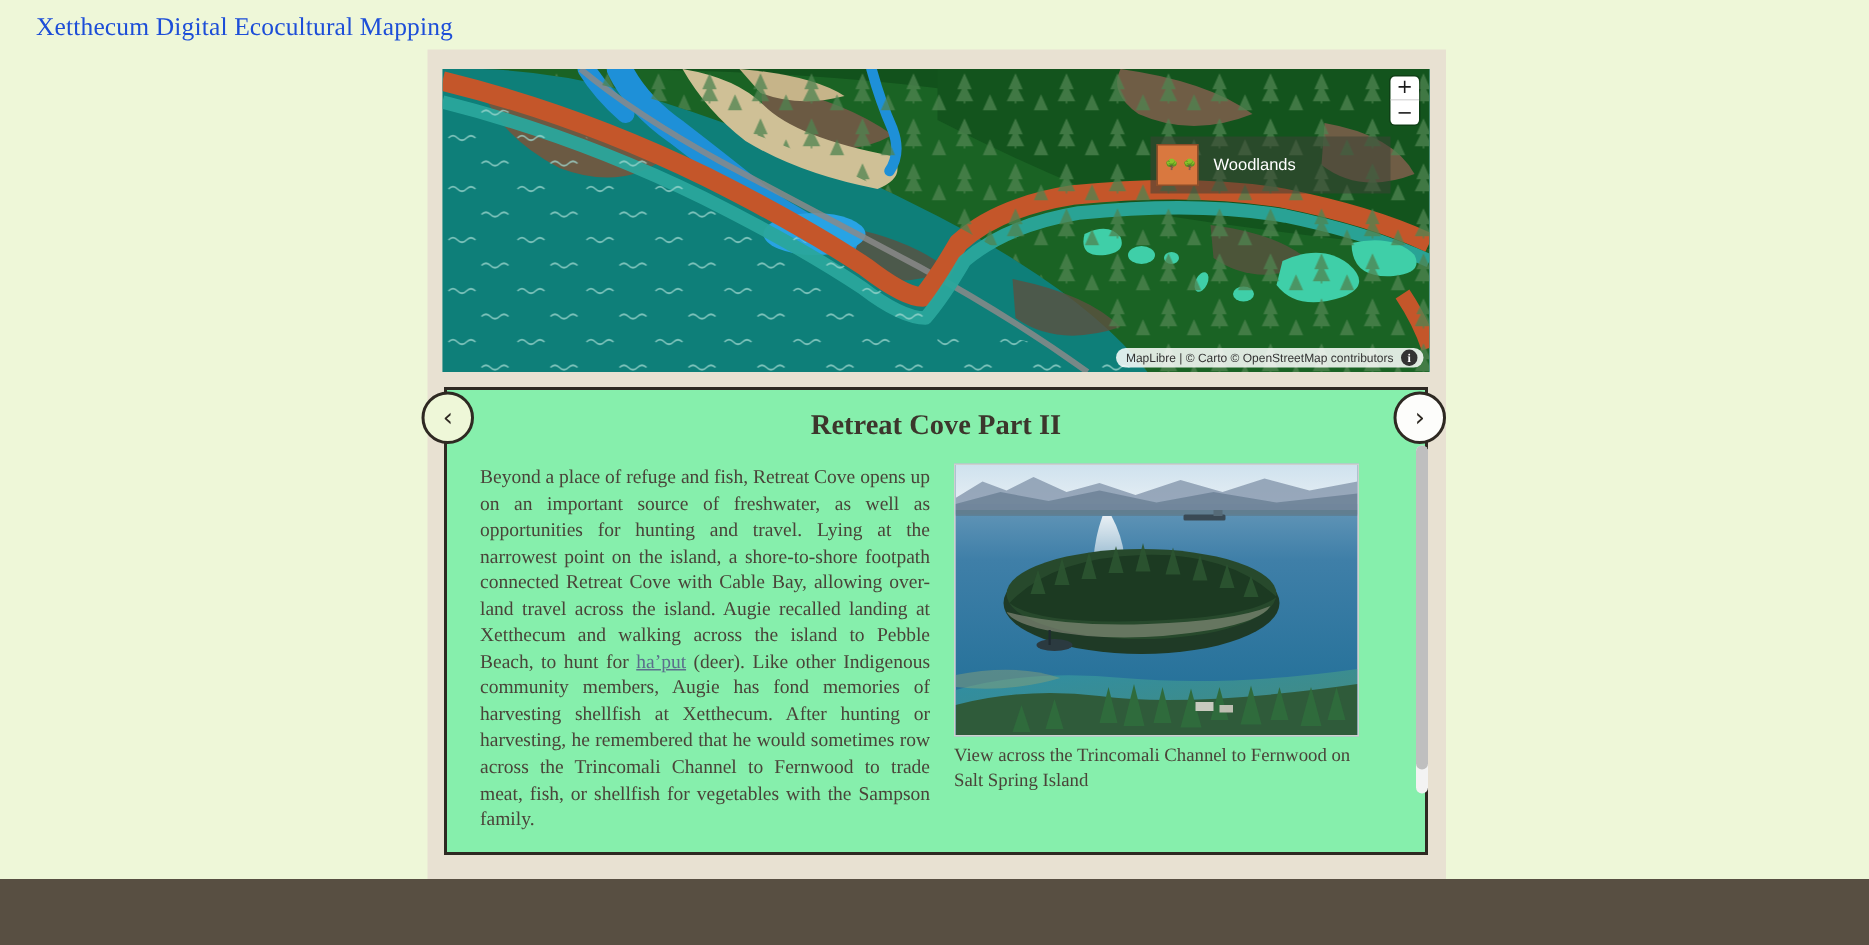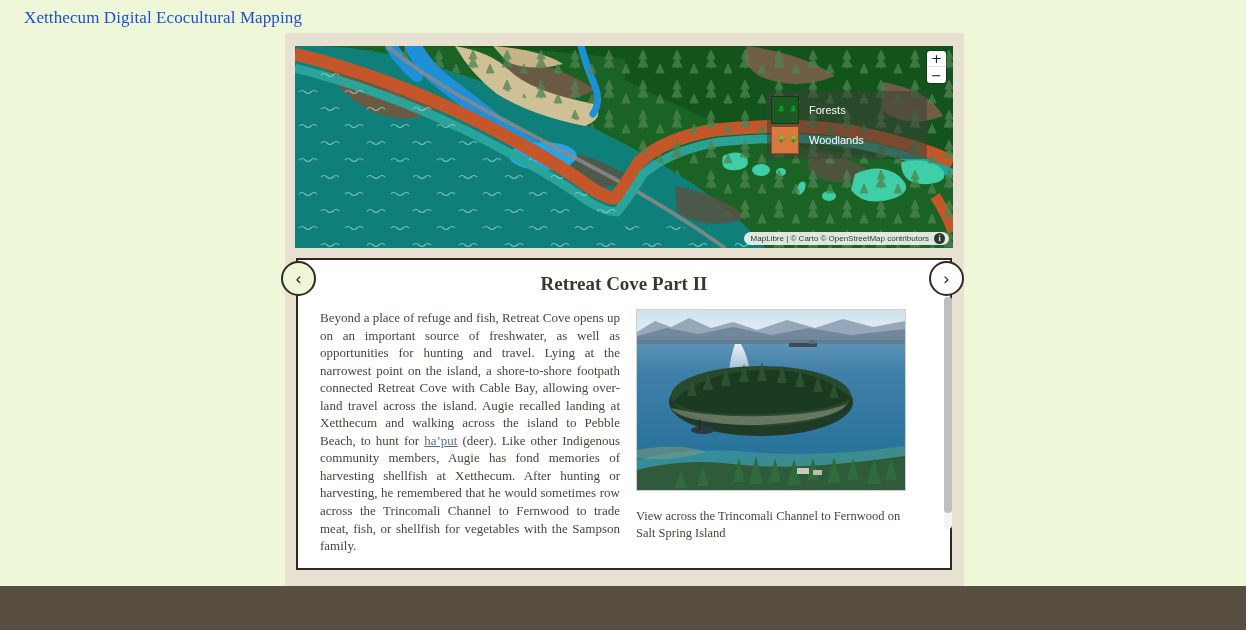--- a/index.html
+++ b/index.html
@@ -89,21 +89,21 @@
   #attr-info {
     width:11px;height:11px;border-radius:50%;background:#333;color:#fff;
     font-size:8px; font-weight:bold; display:flex;align-items:center;justify-content:center;
     font-family:"Liberation Serif", serif; cursor:pointer;
   }
 
   
   #story-card {
     position:absolute; left:296px; top:258px;
     width:656px; height:312px;
-    background:#ffffff;
+    background:#86efac;
     border:2px solid #2e2922;
   }
   #story-title {
     text-align:center;
     font-family:"Liberation Serif", serif;
     font-size:19px; font-weight:bold; color:#3c362c;
     padding-top:13px;
   }
   #story-body {
     display:flex; padding:14px 18px 0 22px; gap:16px;
@@ -115,21 +115,21 @@
     font-size:13px; line-height:1.35; color:#4a4439;
     text-align:justify;
   }
   #story-text a { color:#5b6f8c; text-decoration:underline; }
   #story-figure { width:272px; }
   #story-photo {
     width:270px; height:182px; border:1px solid #cfcfcf; overflow:hidden; position:relative;
     background:#8fb4cd;
   }
   #photo-caption {
-    margin-top:17px;
+    margin-top:4px;
     font-family:"Liberation Serif", serif;
     font-size:12.5px; line-height:1.35; color:#4a4439;
   }
   #story-scrollbar {
     position:absolute; right:-2px; top:2px; width:8px; height:232px;
     background:#f3f3f3; border-radius:4px;
   }
   #story-scroll-thumb {
     position:absolute; left:0; top:0; width:8px; height:216px;
     background:#bfbfbf; border-radius:4px; cursor:pointer;
@@ -220,27 +220,20 @@
       <path d="M330 170 Q420 186 470 202 H330 Z" fill="url(#waves)"></path>
     </svg>
   </div>
 
   <div id="zoom-controls">
     <div class="zoom-btn" id="zoom-in">+</div>
     <div class="zoom-btn" id="zoom-out">−</div>
   </div>
 
   <div id="map-legend">
-    <div class="legend-row">
-      <span class="legend-swatch" style="background:#1d5a22">
-        <span class="tree" style="left:5px;top:8px">🌲</span>
-          <span class="tree" style="left:17px;top:8px">🌲</span>
-      </span>
-      <span class="legend-label">Forests</span>
-    </div>
     <div class="legend-row">
       <span class="legend-swatch" style="background:#d9783f">
         <span class="tree" style="left:5px;top:9px;color:#b4602e">🌳</span>
           <span class="tree" style="left:17px;top:9px;color:#b4602e">🌳</span>
       </span>
       <span class="legend-label">Woodlands</span>
     </div>
   </div>
 
   <div id="map-attribution">

